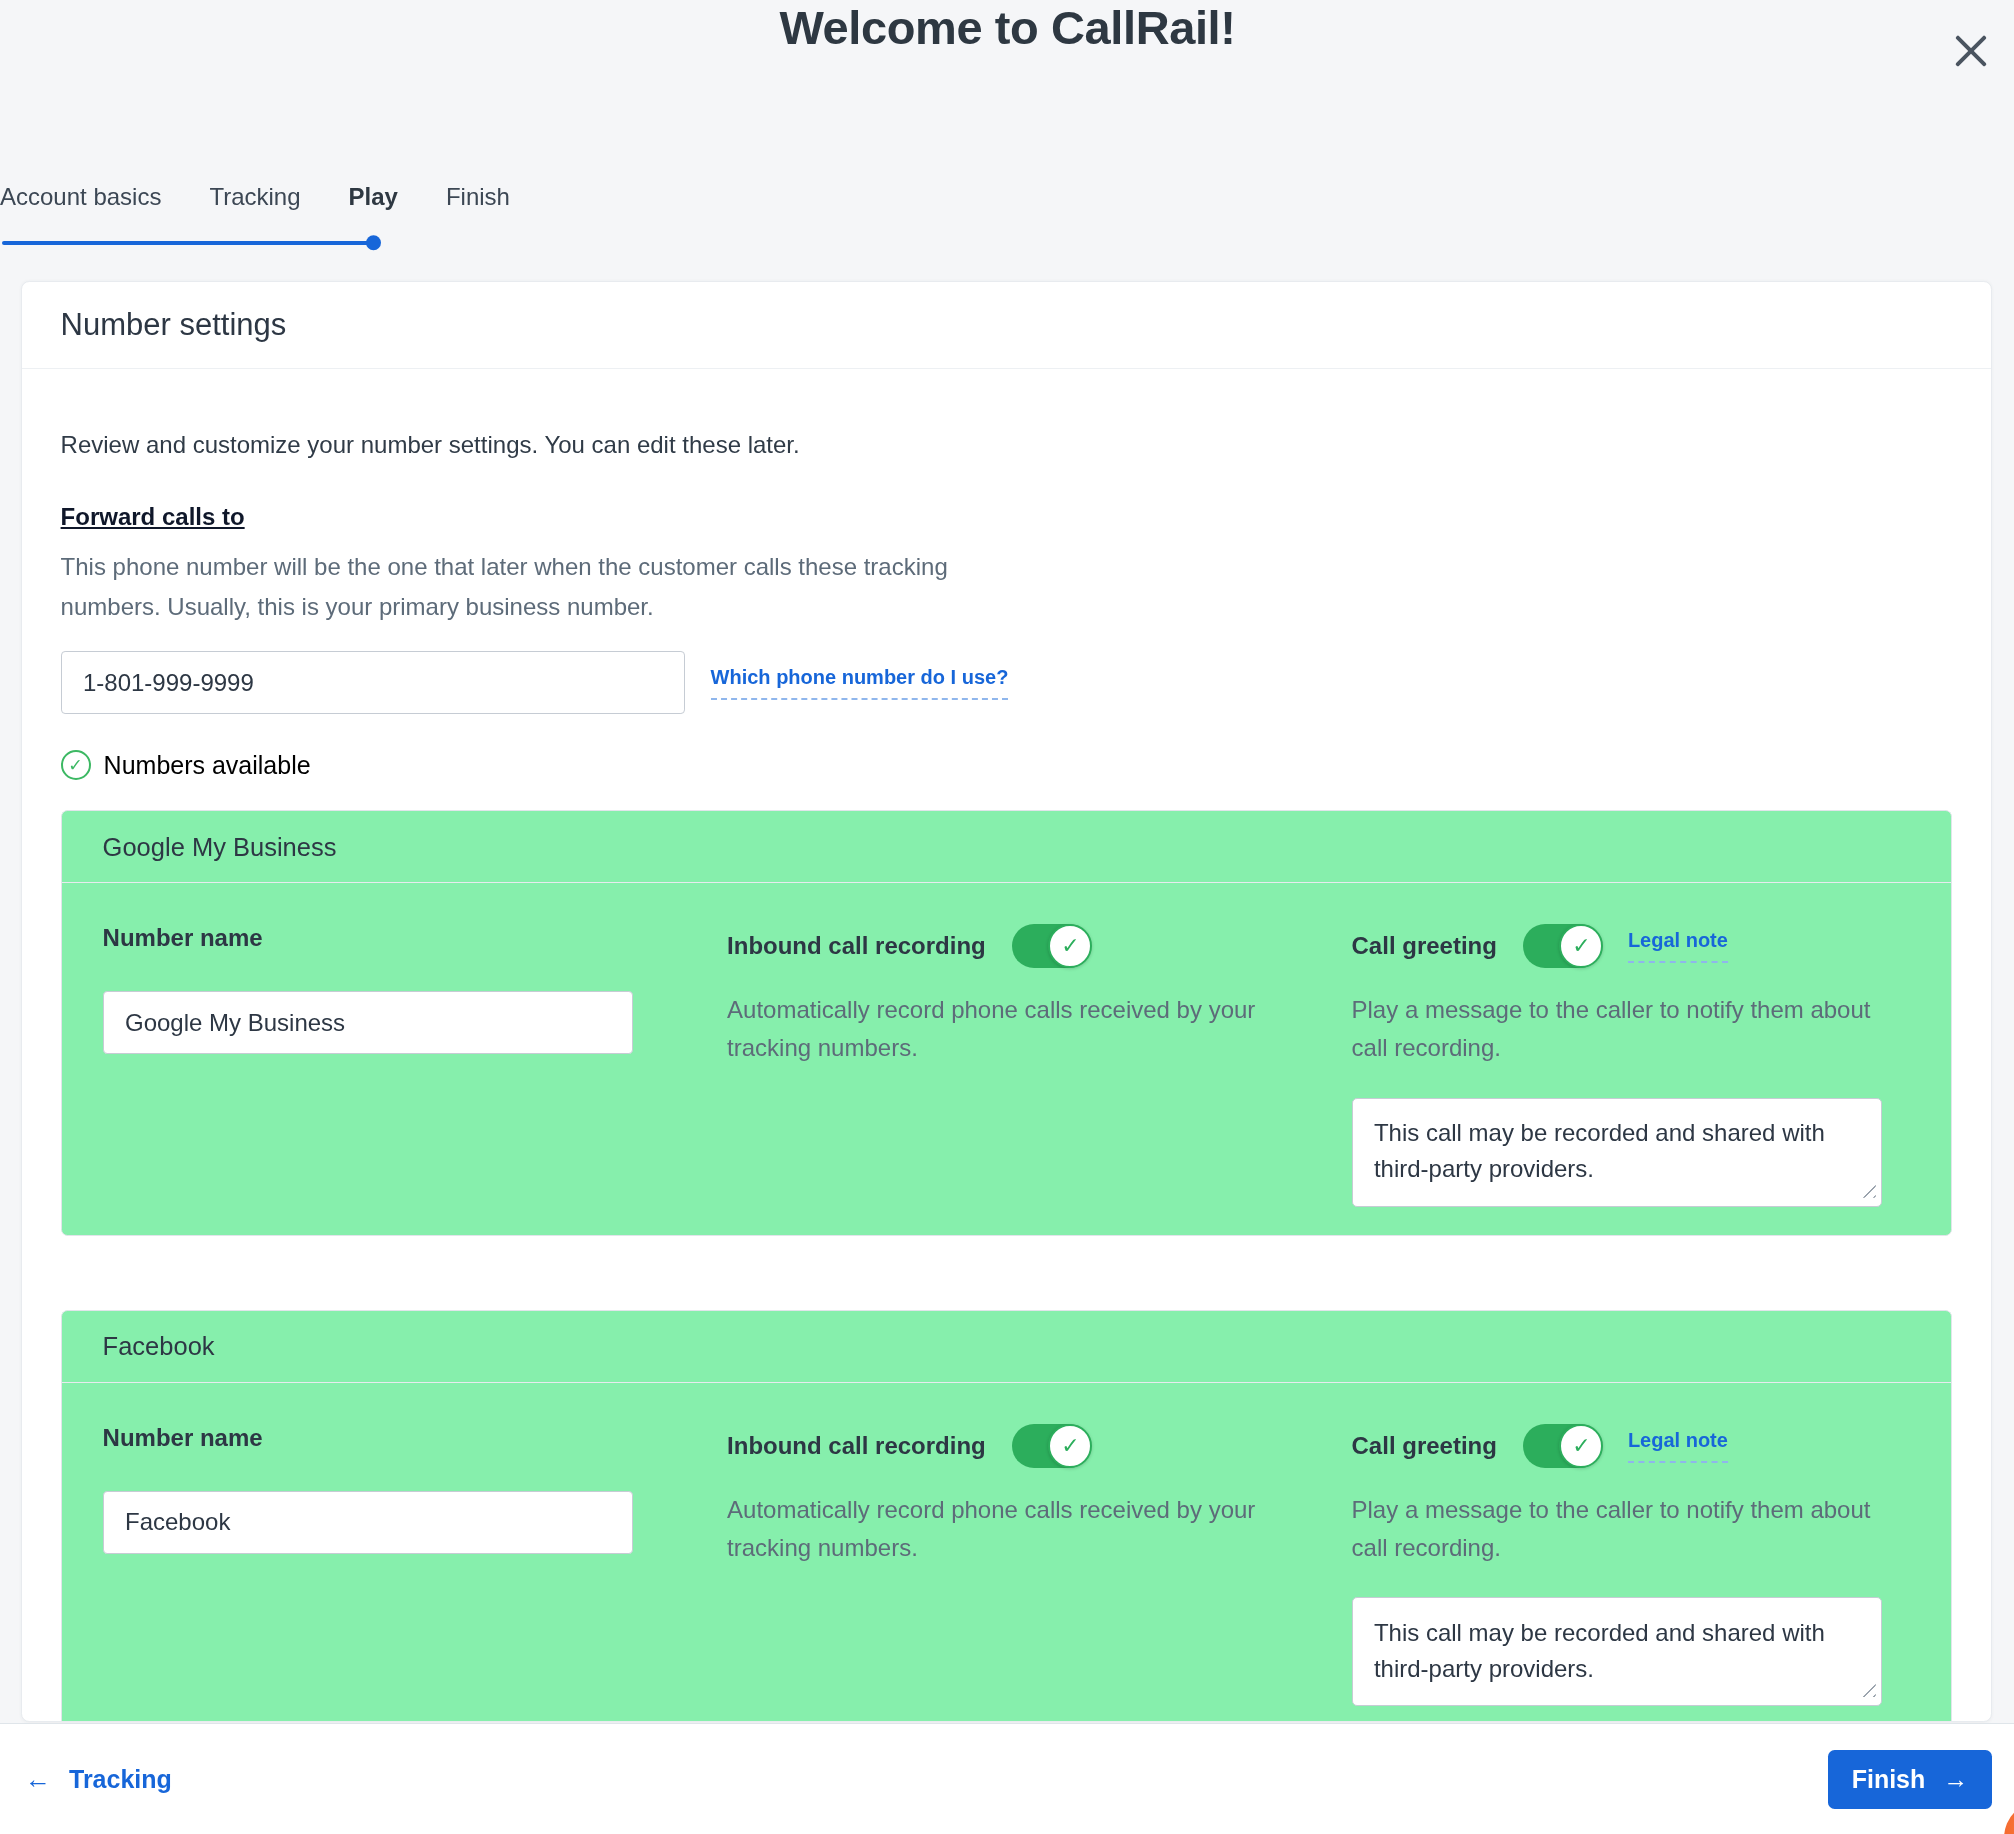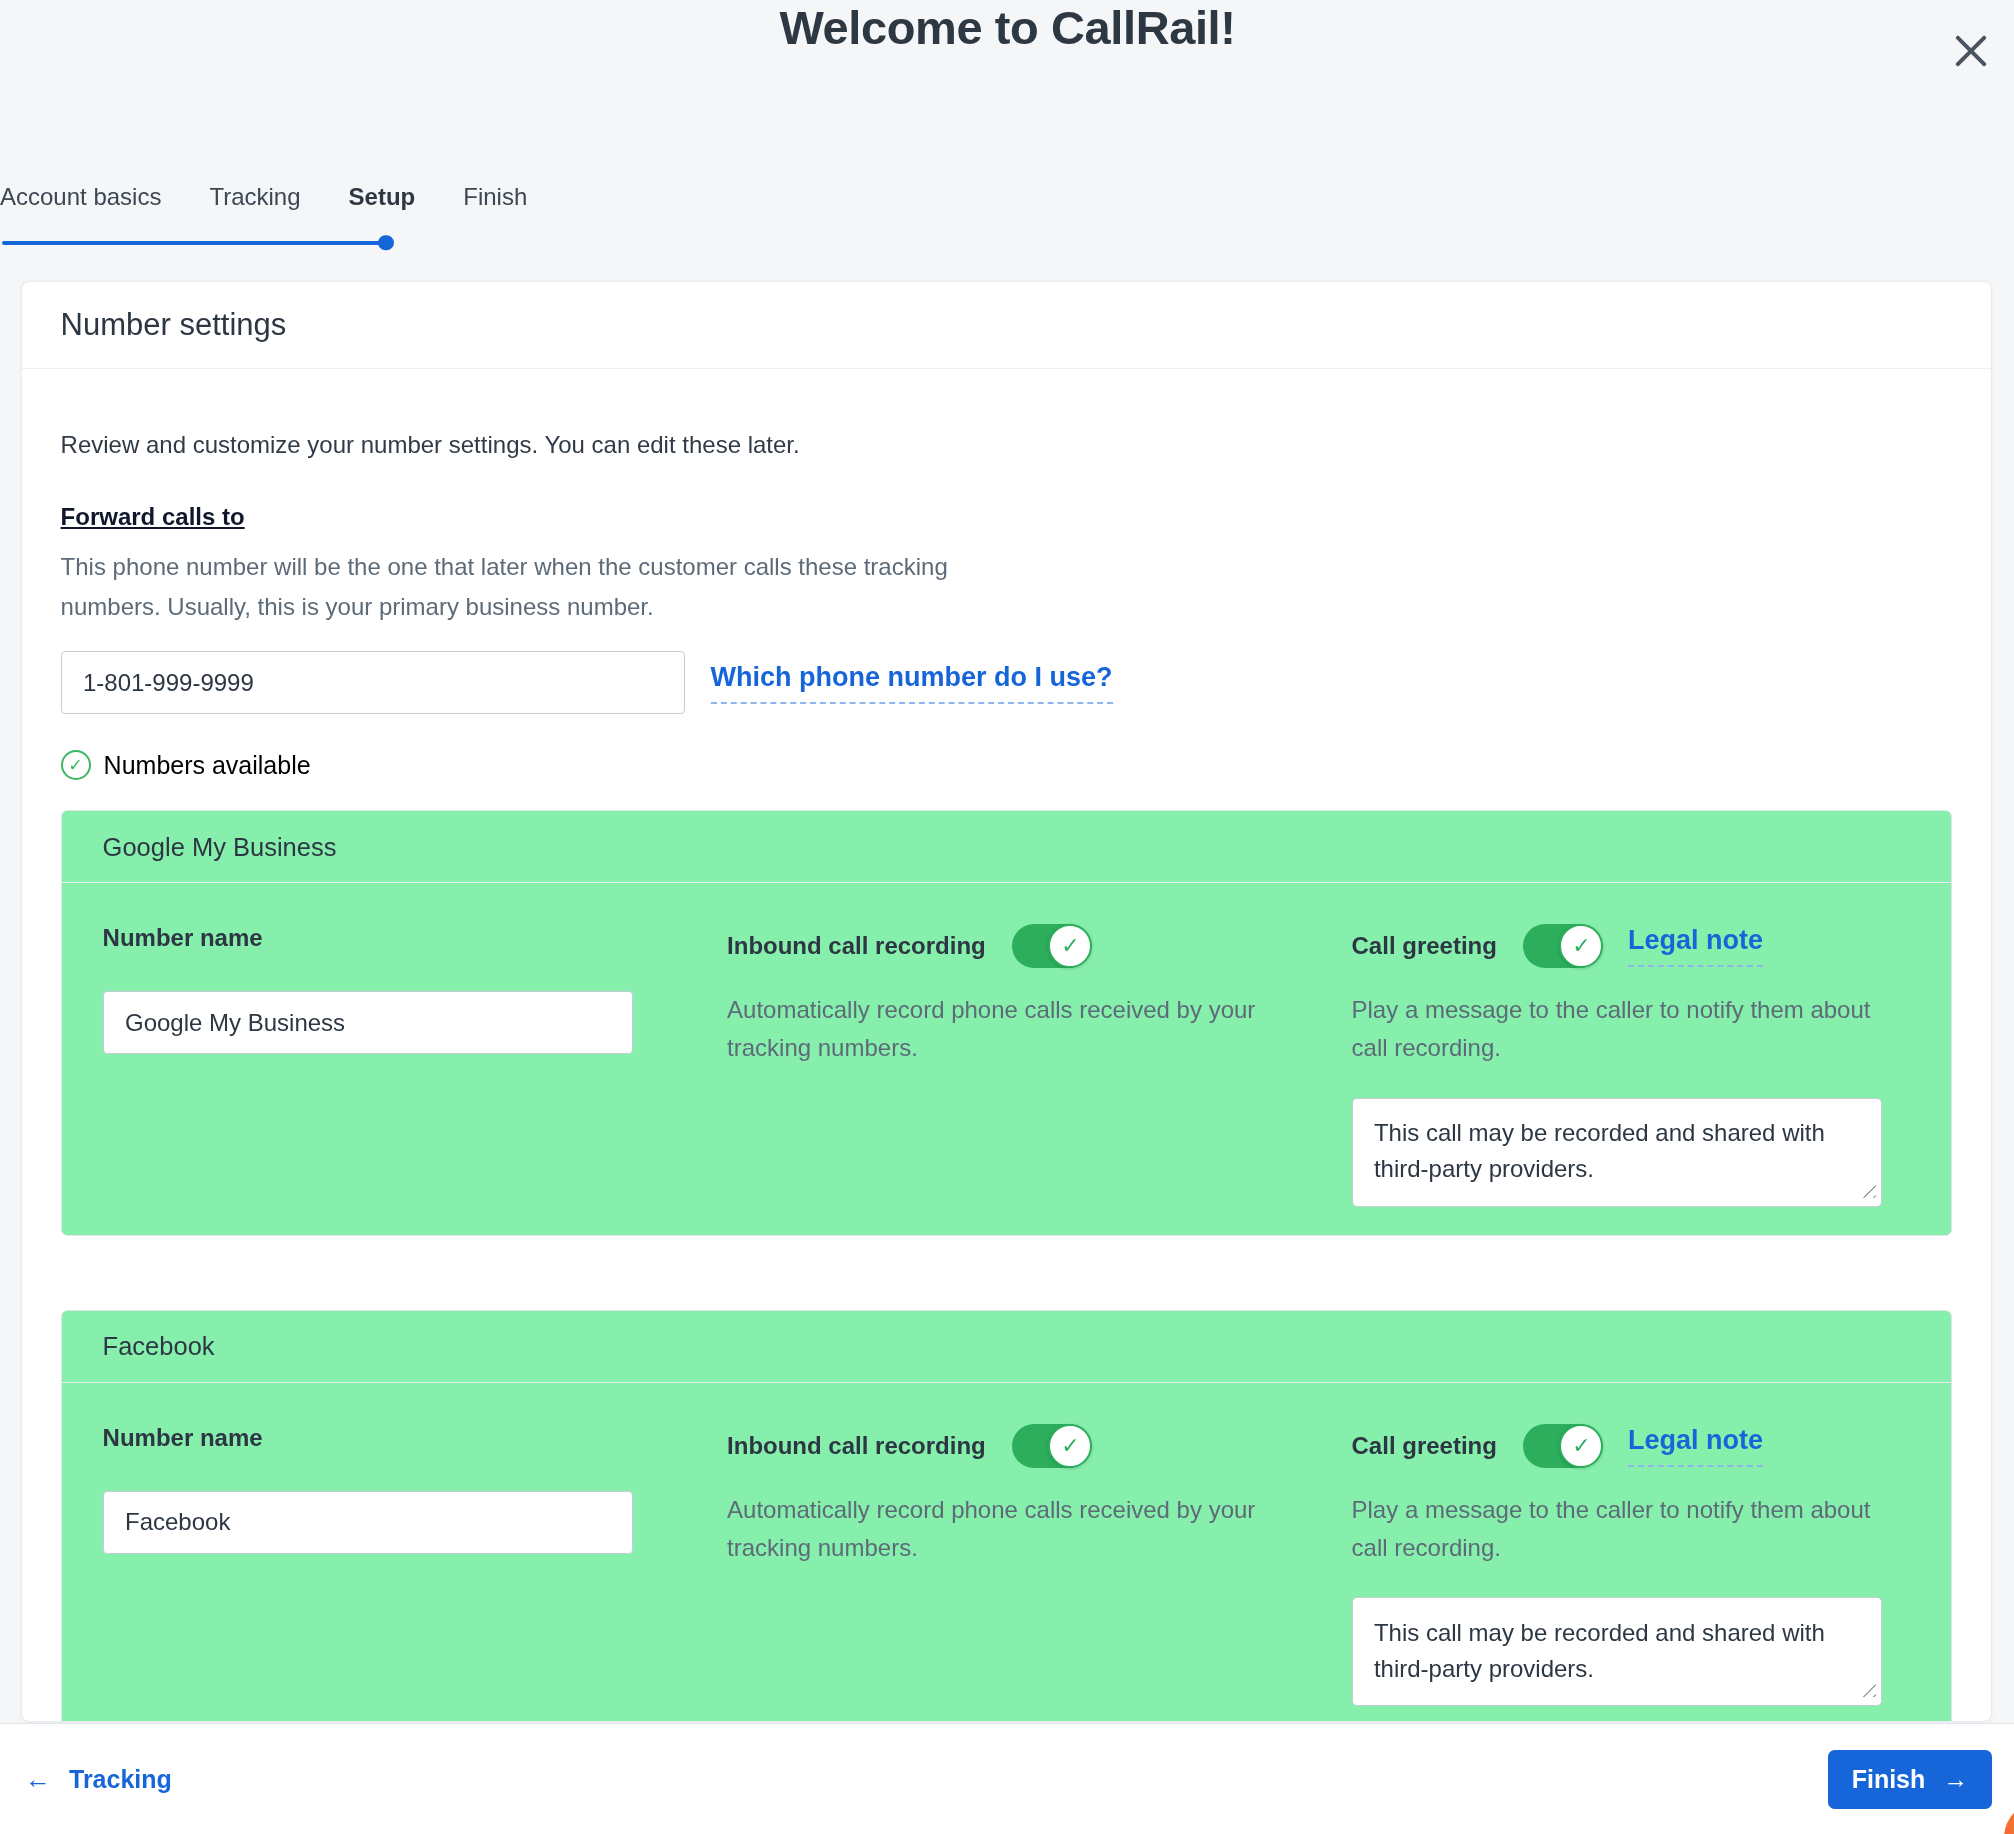--- a/index.html
+++ b/index.html
@@ -68,21 +68,21 @@
   }
 
   .phone-row { margin-top:25px; display:flex; align-items:center; gap:26px; }
   .text-input {
     height:63px; width:624px;
     border:0.8px solid #c6ccd4; border-radius:4.1px;
     padding:0 21.4px; font-size:24px; color:#2d3744;
     font-family:"Liberation Sans", sans-serif; background:#fff; outline:none;
   }
   .dashed-link {
-    font-size:27px; font-weight:700; color:#1766d9; text-decoration:none;
+    font-size:20px; font-weight:700; color:#1766d9; text-decoration:none;
     border-bottom:2.5px dashed #8fb6ec; padding-bottom:9px; cursor:pointer;
   }
 
   .status-row { margin-top:36px; display:flex; align-items:center; gap:13px; }
   .status-icon {
     width:30px; height:30px; border-radius:50%;
     border:2.1px solid #3cb863; color:#3cb863;
     display:flex; align-items:center; justify-content:center;
     font-size:17.3px; line-height:1; flex:0 0 auto;
   }
@@ -163,21 +163,21 @@
 </head>
 <body>
 
 <div class="modal-title">Welcome to CallRail!</div>
 <div class="close-btn"></div>
 
 <div class="tabs-wrap">
   <div class="tabs">
     <div class="tab">Account basics</div>
     <div class="tab">Tracking</div>
-    <div class="tab active">Setup</div>
+    <div class="tab active">Play</div>
     <div class="tab">Finish</div>
     <div class="progress-line"></div>
   </div>
 </div>
 
 <div class="card">
   <div class="card-header">Number settings</div>
 
   <div class="card-body">
     <div class="intro">Review and customize your number settings. You can edit these later.</div>

